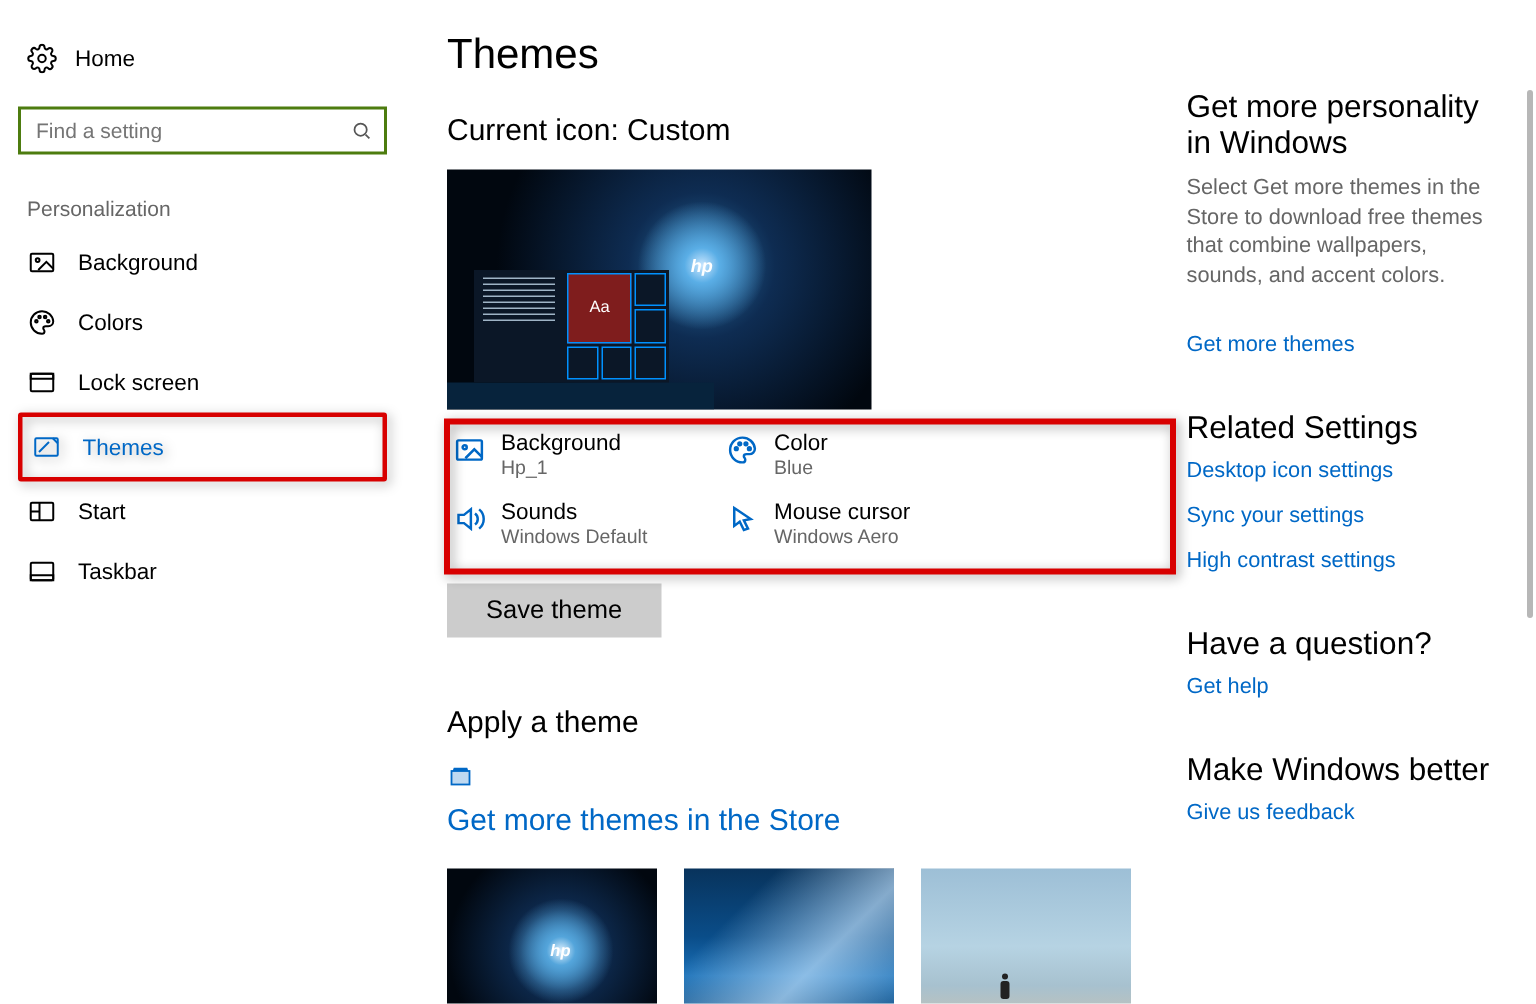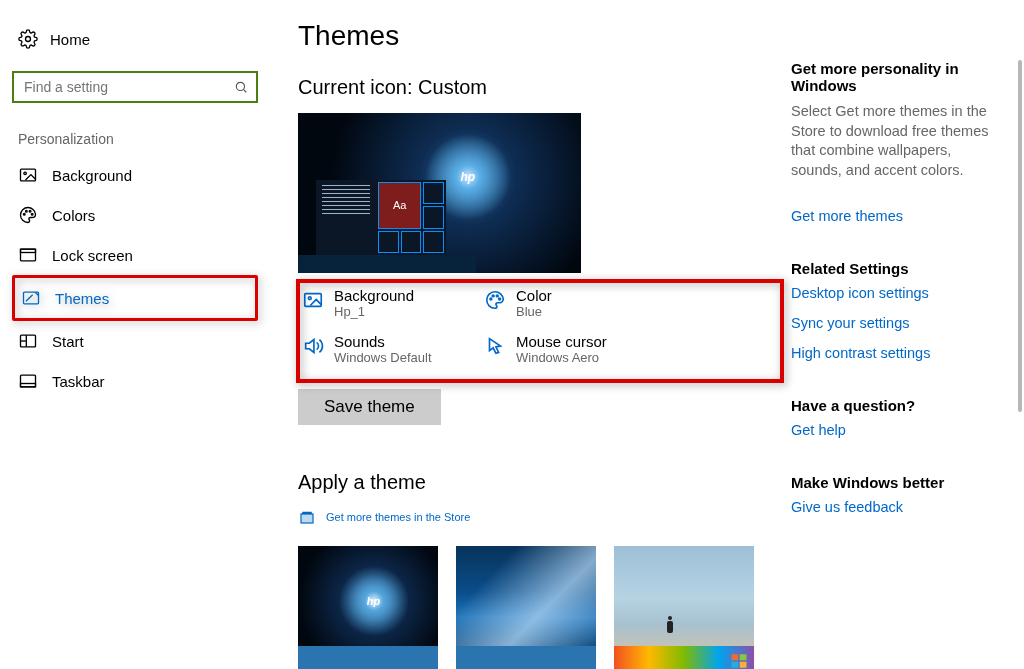--- a/index.html
+++ b/index.html
@@ -47,40 +47,40 @@
   .settings-grid { display: grid; grid-template-columns: 1fr 1fr; gap: 14px 12px; padding: 6px 4px 12px 4px; width: 360px; }
   .setting { display: flex; gap: 10px; align-items: flex-start; cursor: pointer; }
   .setting svg { width: 22px; height: 22px; color: #0068c6; flex-shrink: 0; margin-top: 2px; }
   .setting .lbl { font-size: 15px; }
   .setting .val { font-size: 13px; color: #666; }
 
   .save-btn { margin-top: 12px; border: none; background: #ccc; color: #000; font-size: 17px; padding: 8px 26px; cursor: pointer; }
 
   
   .apply-title { margin-top: 46px; }
-  .store-link { display: flex; align-items: center; gap: 10px; color: #0068c6; font-size: 11px; cursor: pointer; margin-bottom: 20px; }
+  .store-link { display: flex; gap: 10px; color: #0068c6; font-size: 20px; cursor: pointer; margin-bottom: 20px; flex-direction: column; }
   .store-link svg { width: 18px; height: 18px; }
 
   .theme-thumbs { display: flex; gap: 18px; }
   .thumb { width: 140px; height: 130px; position: relative; background: #2a74b0; overflow: hidden; cursor: pointer; }
   .thumb .bar { position: absolute; bottom: 0; left: 0; right: 0; height: 30px; background: #2a74b0; }
   .thumb1 { background: radial-gradient(circle at 54% 42%, #3580bb 0%, #0e2c52 25%, #01070f 70%); }
   .thumb1 .flash { position:absolute; left:54%; top:42%; transform:translate(-50%,-50%); width:90px;height:90px;border-radius:50%;background:radial-gradient(circle,#e0f2ff 0%,#54a5db 15%, rgba(0,0,0,0) 55%); }
   .thumb1 .hp { position:absolute; left:54%; top:42%; transform:translate(-50%,-50%); color:#fff; font-size:11px; font-style:italic; font-weight:600; }
   .thumb2 { background: linear-gradient(180deg,#08335c 0%, #0a4d89 35%, #1b71b8 55%, #052543 100%); }
   .thumb2 .beam { position:absolute; left:55%; top:58%; width:90%; height:150%; transform:translate(-50%,-50%) rotate(45deg); background:linear-gradient(90deg, rgba(0,0,0,0) 0%, rgba(200,230,255,.65) 50%, rgba(0,0,0,0) 100%);} 
   .thumb3 { background: linear-gradient(180deg,#9dbfd6 0%, #b6d3e3 40%, #a7c1cf 60%, #d5c3a8 90%); }
   .thumb3 .bar { background: linear-gradient(90deg,#f25022 0%, #ffb900 25%, #7fba00 50%, #00a4ef 75%, #8e4fa8 100%); }
   .thumb3 .bar .flag { position:absolute; right:6px; bottom:6px; width:18px; height:18px; }
   .thumb3 .runner { position:absolute; left:38%; top:58%; width:6px; height:12px; background:#222; border-radius:2px; }
   .thumb3 .runner::before { content:''; position:absolute; top:-5px; left:1px; width:4px;height:4px;border-radius:50%; background:#222;}
 
   
   .rightcol { position: absolute; left: 791px; top: 60px; width: 210px; font-size: 14.5px; }
-  .rightcol h3 { font-size: 15px; font-weight: 700; margin: 0 0 8px 0; }
+  .rightcol h3 { font-size: 21px; font-weight: 400; margin: 0 0 8px 0; }
   .rightcol .desc { color: #666; line-height: 1.35; margin-bottom: 28px; }
   .rightcol a { color: #0068c6; text-decoration: none; display: block; margin-bottom: 14px; cursor: pointer; }
   .rightcol .group { margin-bottom: 36px; }
 
   .scrollbar { position:absolute; right:2px; top:60px; width:4px; height:352px; background:#b7b7b7; border-radius:2px; }
 </style>
 </head>
 <body>
 
 <div class="sidebar">

